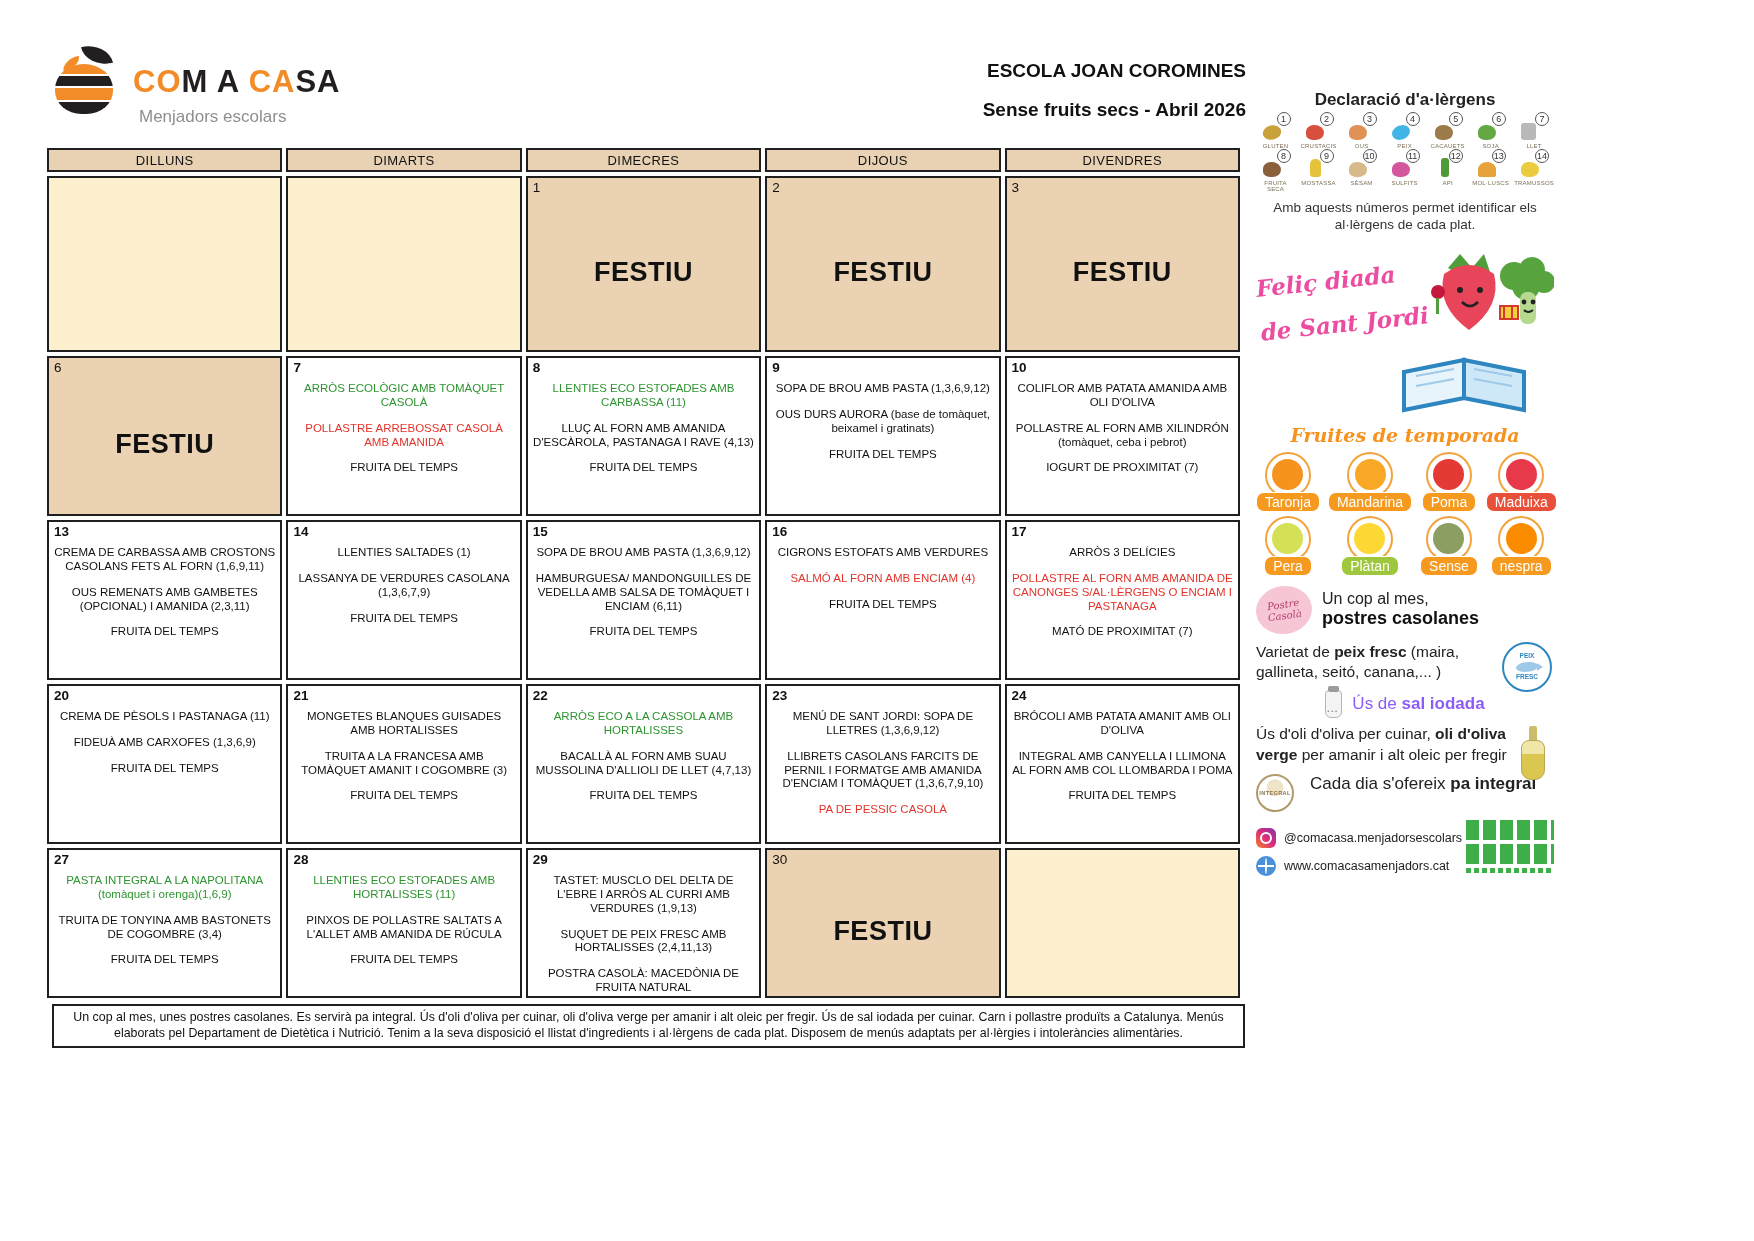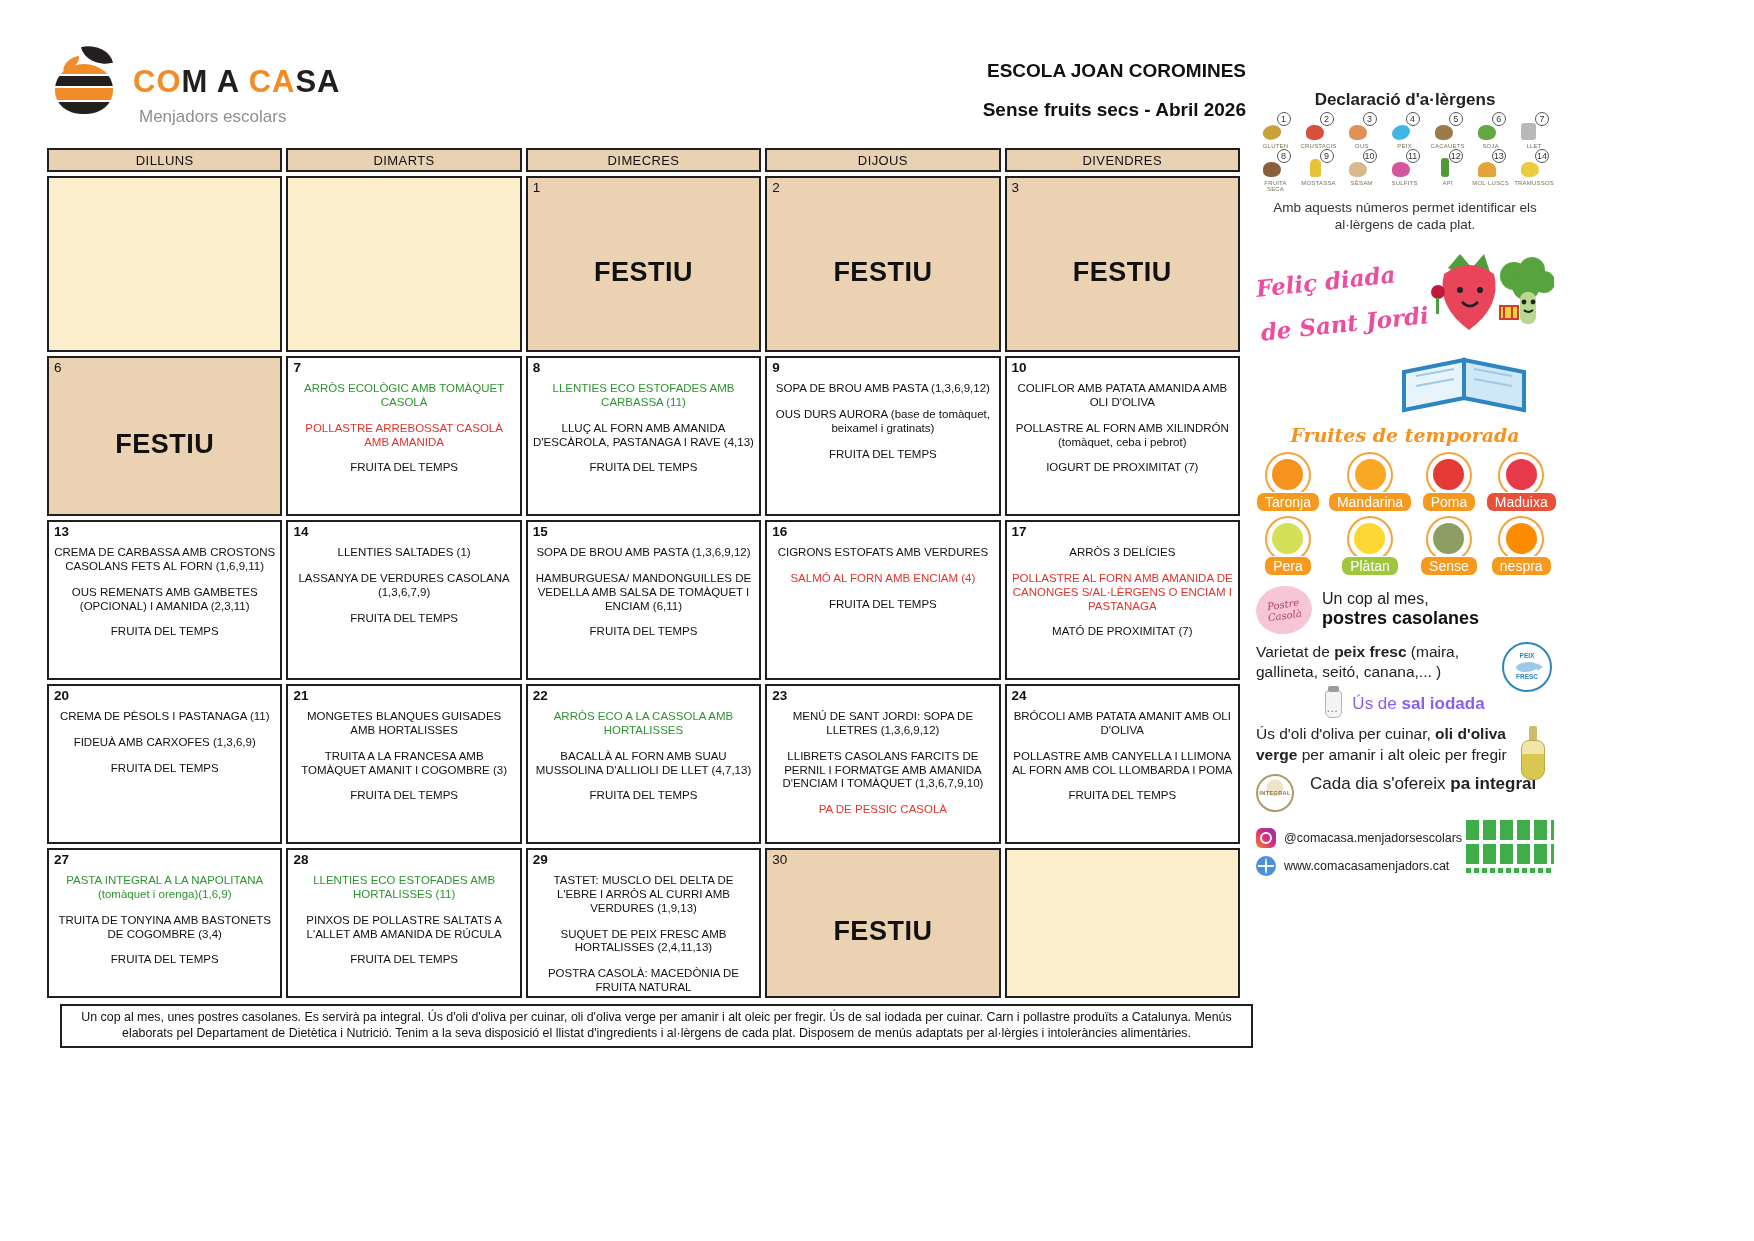--- a/index.html
+++ b/index.html
@@ -30,21 +30,21 @@
   .cell.empty { background:#fcefce; }
   .cell.festiu { background:#ebd2b2; }
   .daynum { font-size:13.5px; color:#111; text-align:left; line-height:1.2; }
   .menu .daynum { font-weight:bold; }
   .festiu-label { flex:1; display:flex; align-items:center; justify-content:center;
                   font-size:27px; font-weight:bold; color:#111; letter-spacing:.5px; }
   .mi { font-size:11.5px; text-align:center; margin:6px 0; line-height:1.2; }
   .mi.k { color:#111; } .mi.g { color:#2e9430; } .mi.r { color:#e3342b; }
 
   
-  .footnote { position:absolute; left:60px; top:1004px; width:1193px; border:2px solid #1f1f1f;
+  .footnote { position:absolute; left:52px; top:1004px; width:1193px; border:2px solid #1f1f1f;
               padding:4px 10px; font-size:12.4px; text-align:center; line-height:1.28; color:#111; background:#fff; }
 
   
   .sidebar { position:absolute; left:1256px; top:90px; width:298px; display:flex; flex-direction:column; align-items:center; gap:6px; }
   .alg-title { font-weight:bold; font-size:17px; color:#222; }
   .alg-grid { display:grid; grid-template-columns:repeat(7,1fr); gap:6px 4px; width:100%; margin-top:2px; }
   .alg-item { display:flex; flex-direction:column; align-items:center; }
   .alg-iconwrap { position:relative; width:26px; height:22px; }
   .alg-icon { position:absolute; left:0; bottom:0; width:18px; height:15px; border-radius:50% 60% 55% 45%; display:block; }
   .alg-icon.wheat { transform:rotate(-35deg); border-radius:40% 60% 40% 60%; }
@@ -230,21 +230,21 @@
     </div>
     <div class="cell menu">
       <div class="daynum">23</div>
       <div class="mi k">MENÚ DE SANT JORDI: SOPA DE LLETRES (1,3,6,9,12)</div>
       <div class="mi k">LLIBRETS CASOLANS FARCITS DE PERNIL I FORMATGE AMB AMANIDA D'ENCIAM I TOMÀQUET (1,3,6,7,9,10)</div>
       <div class="mi r">PA DE PESSIC CASOLÀ</div>
     </div>
     <div class="cell menu">
       <div class="daynum">24</div>
       <div class="mi k">BRÓCOLI AMB PATATA AMANIT AMB OLI D'OLIVA</div>
-      <div class="mi k">POLLASTRE AMB CANYELLA I LLIMONA AL FORN AMB COL LLOMBARDA I POMA</div>
+      <div class="mi k">INTEGRAL AMB CANYELLA I LLIMONA AL FORN AMB COL LLOMBARDA I POMA</div>
       <div class="mi k">FRUITA DEL TEMPS</div>
     </div>
     <div class="cell menu">
       <div class="daynum">27</div>
       <div class="mi g">PASTA INTEGRAL A LA NAPOLITANA (tomàquet i orenga)(1,6,9)</div>
       <div class="mi k">TRUITA DE TONYINA AMB BASTONETS DE COGOMBRE (3,4)</div>
       <div class="mi k">FRUITA DEL TEMPS</div>
     </div>
     <div class="cell menu">
       <div class="daynum">28</div>

